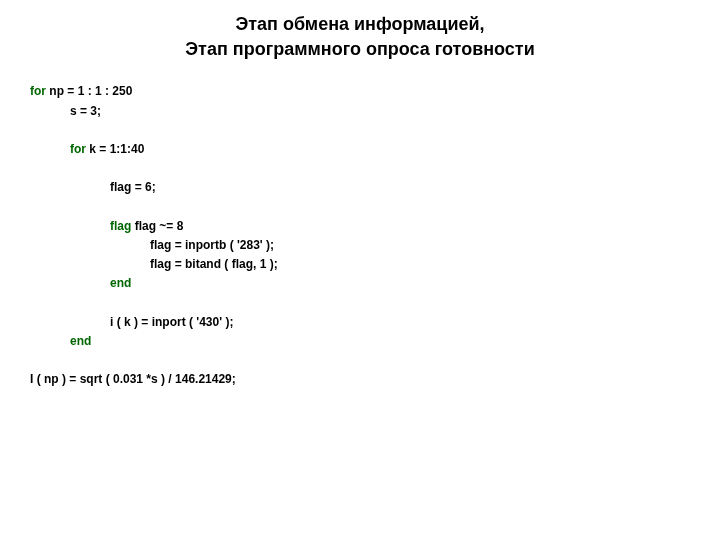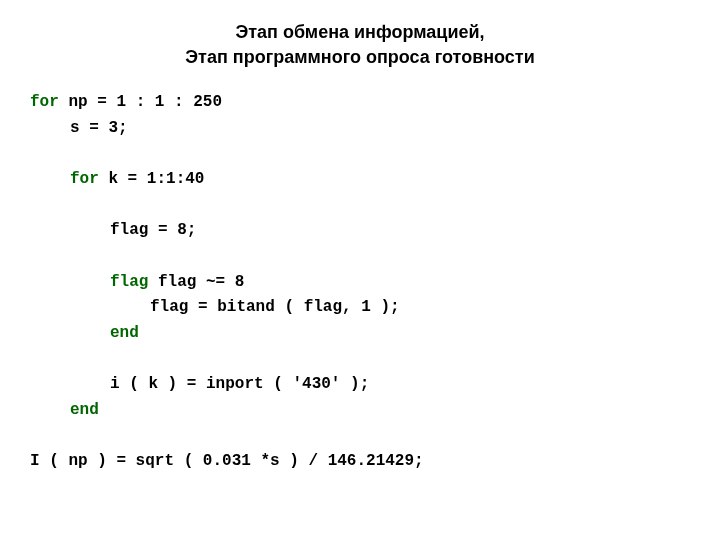--- a/index.html
+++ b/index.html
@@ -12,35 +12,35 @@
       width: 720px;
       height: 540px;
       background: #ffffff;
       font-family: Arial, sans-serif;
       overflow: hidden;
     }
 
     .container {
       width: 720px;
       height: 540px;
-      padding: 20px 30px;
+      padding: 12px 30px;
     }
 
     .title {
       text-align: center;
       color: #000000;
       font-weight: bold;
       font-size: 18px;
       line-height: 1.4;
       margin-bottom: 20px;
     }
 
     .code-block {
-      font-family: Liberation Mono, monospace;
-      font-size: 16px;
+      font-family: Liberation Sans, sans-serif;
+      font-size: 12px;
       line-height: 1.6;
       color: #000000;
     }
 
     .line {
       display: block;
       white-space: pre;
     }
 
     .kw {
@@ -79,26 +79,27 @@
     <span class="line"><span class="kw">for</span><span class="normal"> np = 1 : 1 : 250</span></span>
 
     <span class="line indent1"><span class="normal">s = 3;</span></span>
 
     <span class="line"> </span>
 
     <span class="line indent1"><span class="kw">for</span><span class="normal"> k = 1:1:40</span></span>
 
     <span class="line"> </span>
 
-    <span class="line indent2"><span class="normal">flag = 8;</span></span>
+    <span class="line indent2"><span class="normal">flag = 6;</span></span>
 
     <span class="line"> </span>
 
     <span class="line indent2"><span class="kw">flag</span><span class="normal"> flag ~= 8</span></span>
 
+    <span class="line indent3"><span class="normal">flag = inportb ( '283' );</span></span>
 
     <span class="line indent3"><span class="normal">flag = bitand ( flag, 1 );</span></span>
 
     <span class="line indent2"><span class="kw">end</span></span>
 
     <span class="line"> </span>
 
     <span class="line indent2"><span class="normal">i ( k ) = inport ( '430' );</span></span>
 
 

